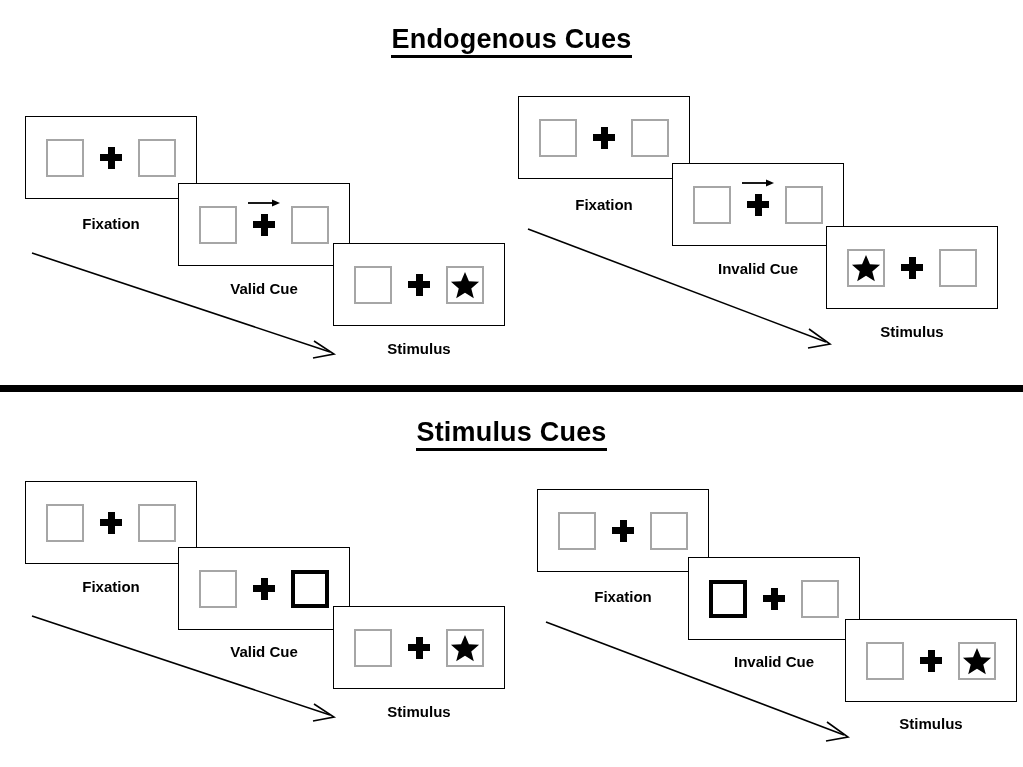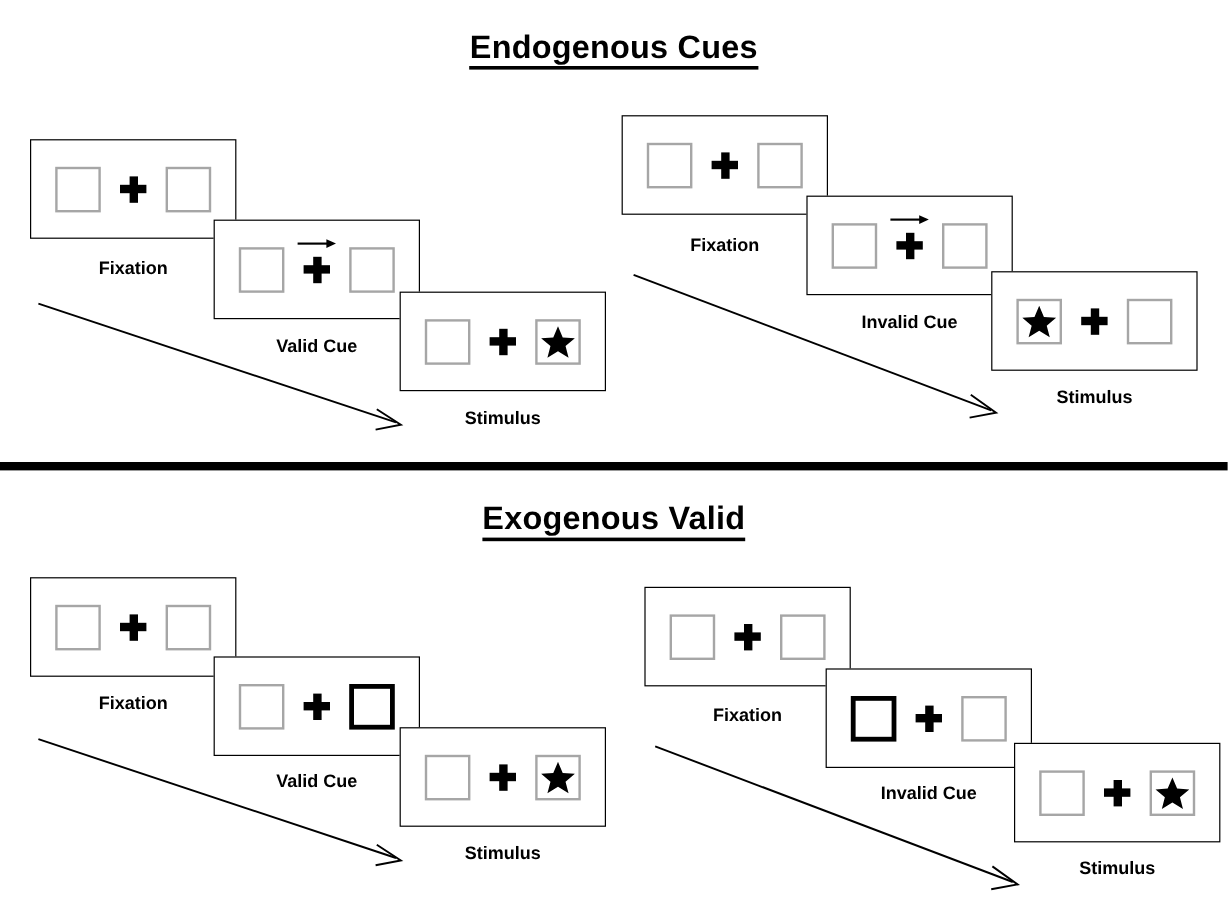--- a/index.html
+++ b/index.html
@@ -218,21 +218,21 @@
 <div class="caption" style="left:826px; top:323px; width:172px;">Stimulus</div>
 
 <svg class="time-arrow" style="left:524px; top:225px; width:320px; height:130px;" viewBox="0 0 320 130">
   <line x1="4" y1="4" x2="302" y2="117" stroke="#000" stroke-width="1.6"></line>
   <polyline points="285,104 306,119 284,123" fill="none" stroke="#000" stroke-width="1.6"></polyline>
 </svg>
 
 <div class="divider" style="top:385px;"></div>
 
 <div class="section-title" style="top:417px;">
-  <span>Exogenous Valid</span>
+  <span>Stimulus Cues</span>
 </div>
 
 <div class="frame" style="left:25px; top:481px; width:172px; height:83px;">
   <div class="row">
     <div class="box"></div>
     <div class="plus"></div>
     <div class="box"></div>
   </div>
 </div>
 <div class="caption" style="left:25px; top:578px; width:172px;">Fixation</div>

